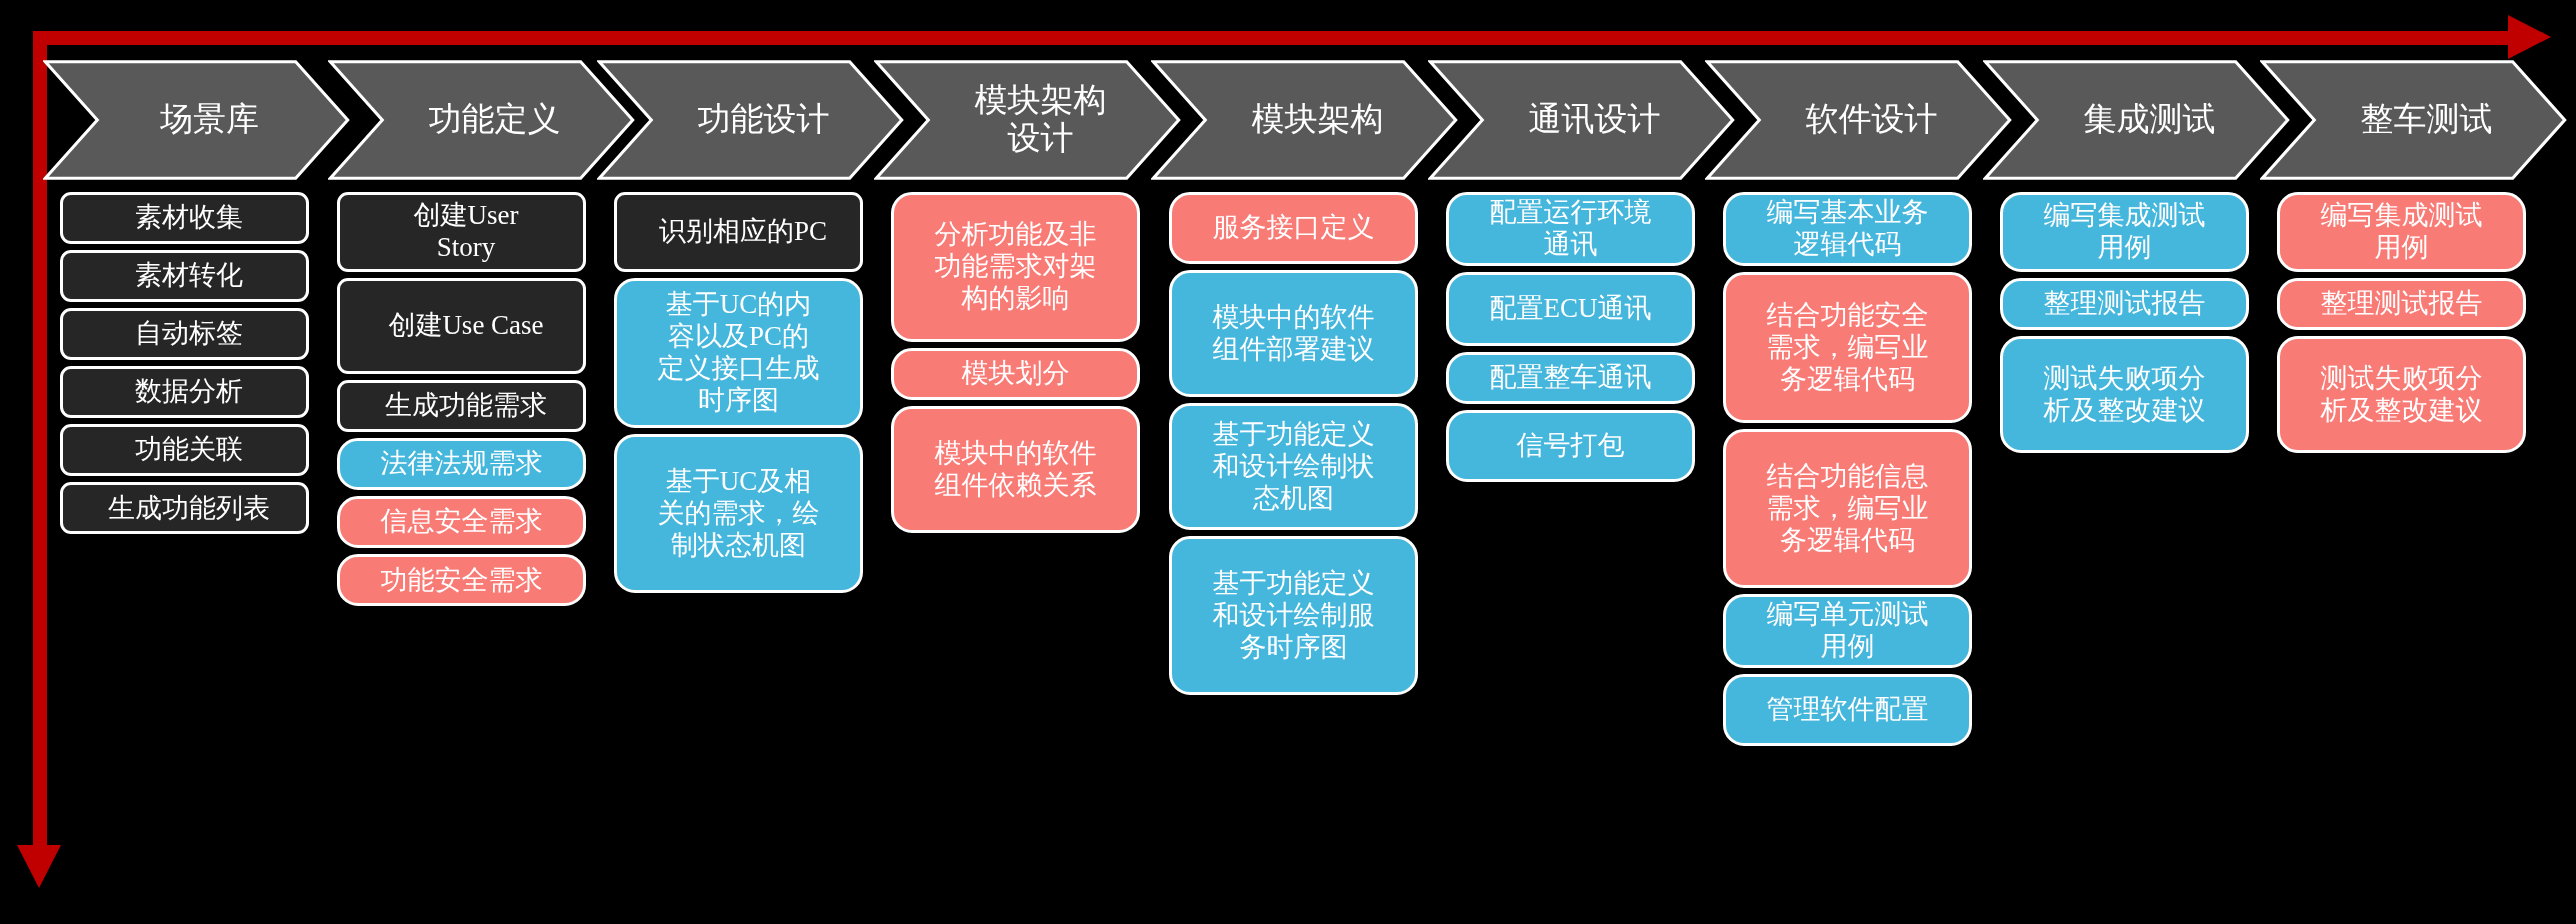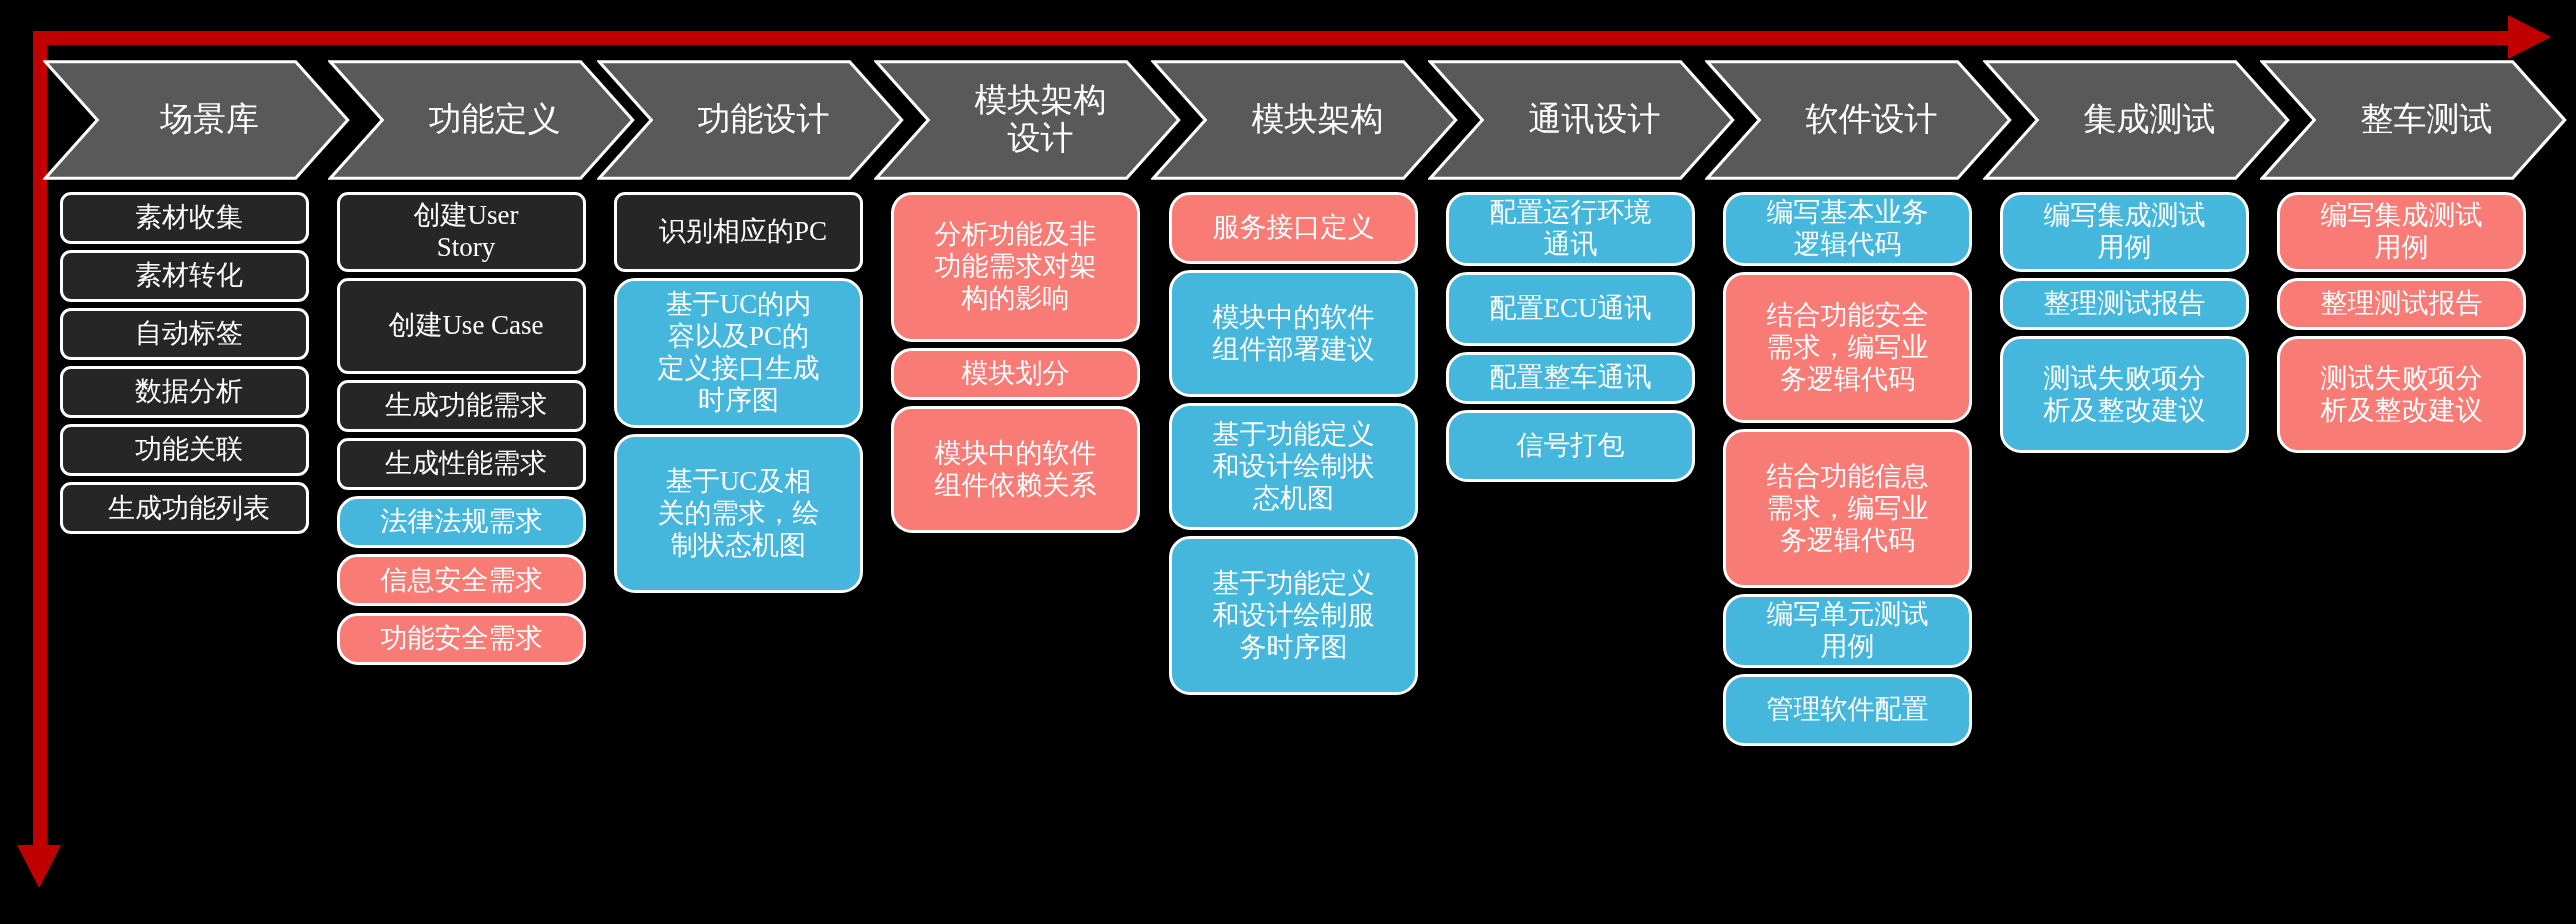--- a/index.html
+++ b/index.html
@@ -103,21 +103,20 @@
   <div class="box dark h84">数据分析</div>
   <div class="box dark h84">功能关联</div>
   <div class="box dark h84">生成功能列表</div>
 </div>
 
 <div class="col k1">
   <div class="box dark h130">创建User
 Story</div>
   <div class="box dark h140">创建Use Case</div>
   <div class="box dark h84">生成功能需求</div>
-  <div class="box dark h84">生成性能需求</div>
   <div class="box blue h84">法律法规需求</div>
   <div class="box red h84">信息安全需求</div>
   <div class="box red h84">功能安全需求</div>
 </div>
 
 <div class="col k2">
   <div class="box dark h130">识别相应的PC</div>
   <div class="box blue h264">基于UC的内
 容以及PC的
 定义接口生成

